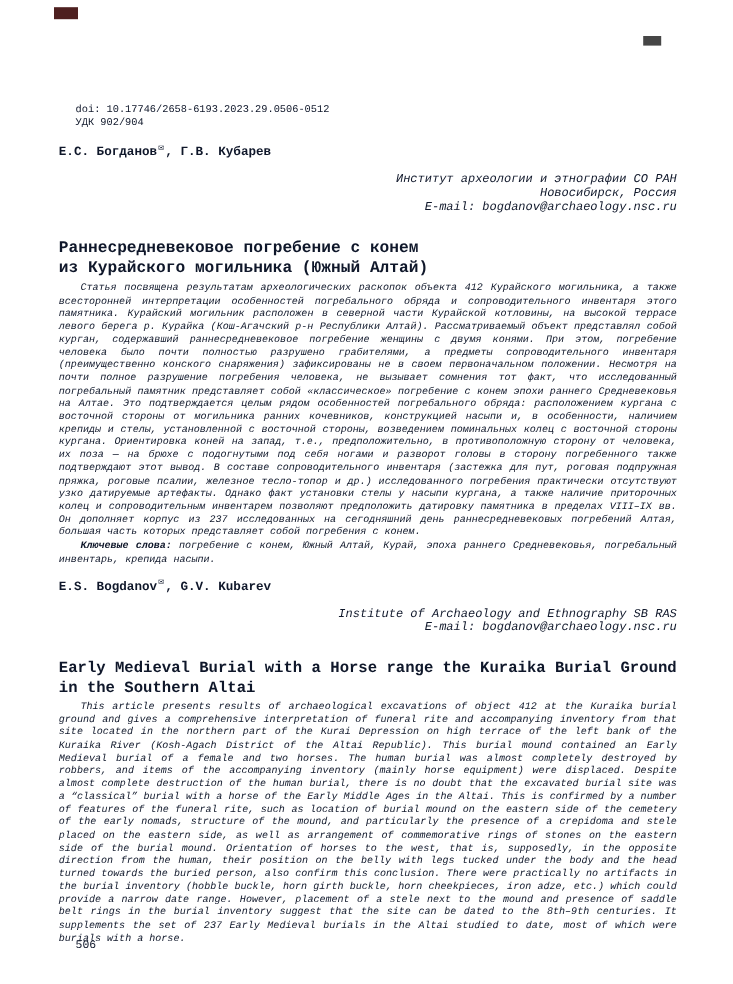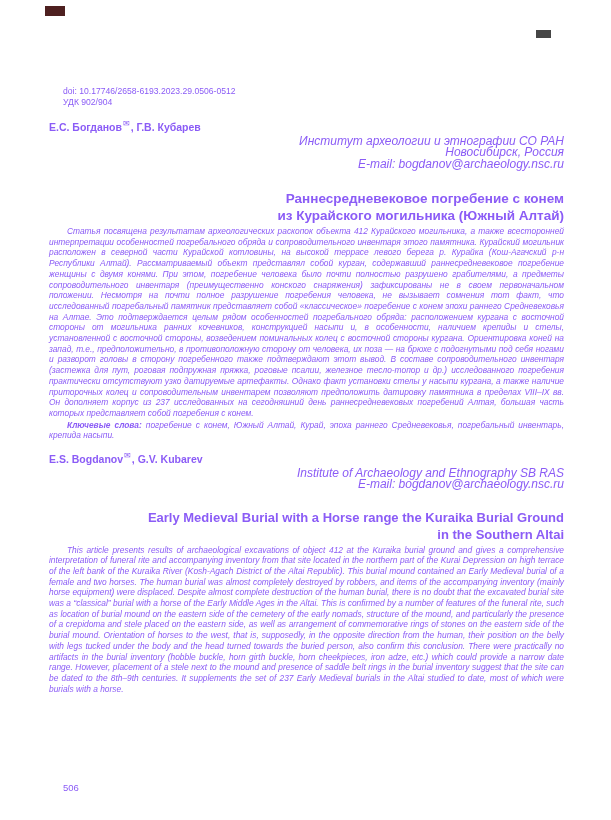--- a/index.html
+++ b/index.html
@@ -1,31 +1,31 @@
 <!DOCTYPE html>
 <html><head>
 <meta charset="utf-8">
 <style>
   * { box-sizing: border-box; }
   html, body { margin: 0; padding: 0; }
   body { width: 611px; height: 820px; background: #ffffff; }
   .page {
     width: 611px; height: 820px; position: relative; overflow: hidden;
-    background: #ffffff; color: #8b5cf6;
-    font-family: Liberation Sans, sans-serif;
+    background: #ffffff; color: #0f172a;
+    font-family: Liberation Mono, monospace;
   }
   .mark { position: absolute; }
   .mark-tl { left: 45px; top: 6px; width: 20px; height: 10px; background: #4e2020; }
   .mark-tr { left: 536px; top: 30px; width: 15px; height: 8px; background: #464646; }
   .content { position: absolute; top: 86px; left: 49px; right: 47px; }
   .meta { font-size: 8.6px; line-height: 11px; margin-left: 14px; }
   .authors { margin-top: 9px; text-align: left; font-weight: bold; font-size: 10.5px; line-height: 13px; }
   .env { font-size: 8px; vertical-align: super; font-weight: normal; margin: 0 1px; }
-  .affil { margin-top: 2px; text-align: right; font-style: italic; font-size: 12px; line-height: 11.5px; }
-  .title { margin: 20px 0 0 0; text-align: right; font-size: 13.5px; line-height: 17px; font-weight: bold; }
+  .affil { margin-top: 10px; text-align: right; font-style: italic; font-size: 10px; line-height: 11.5px; }
+  .title { margin: 20px 0 0 0; text-align: left; font-size: 13.5px; line-height: 17px; font-weight: bold; }
   .title-en { margin-top: 18px; font-size: 13px; }
   .abstract {
     margin: 2px 0 0 0; font-style: italic; font-size: 8.4px; line-height: 10.7px;
     text-align: justify; text-indent: 18px;
   }
   .keywords { margin-top: 1px; }
   .kw-label { font-weight: bold; }
   .authors-en { margin-top: 8px; }
   .page-number { position: absolute; left: 63px; bottom: 27px; font-size: 9.5px; }
 </style>

